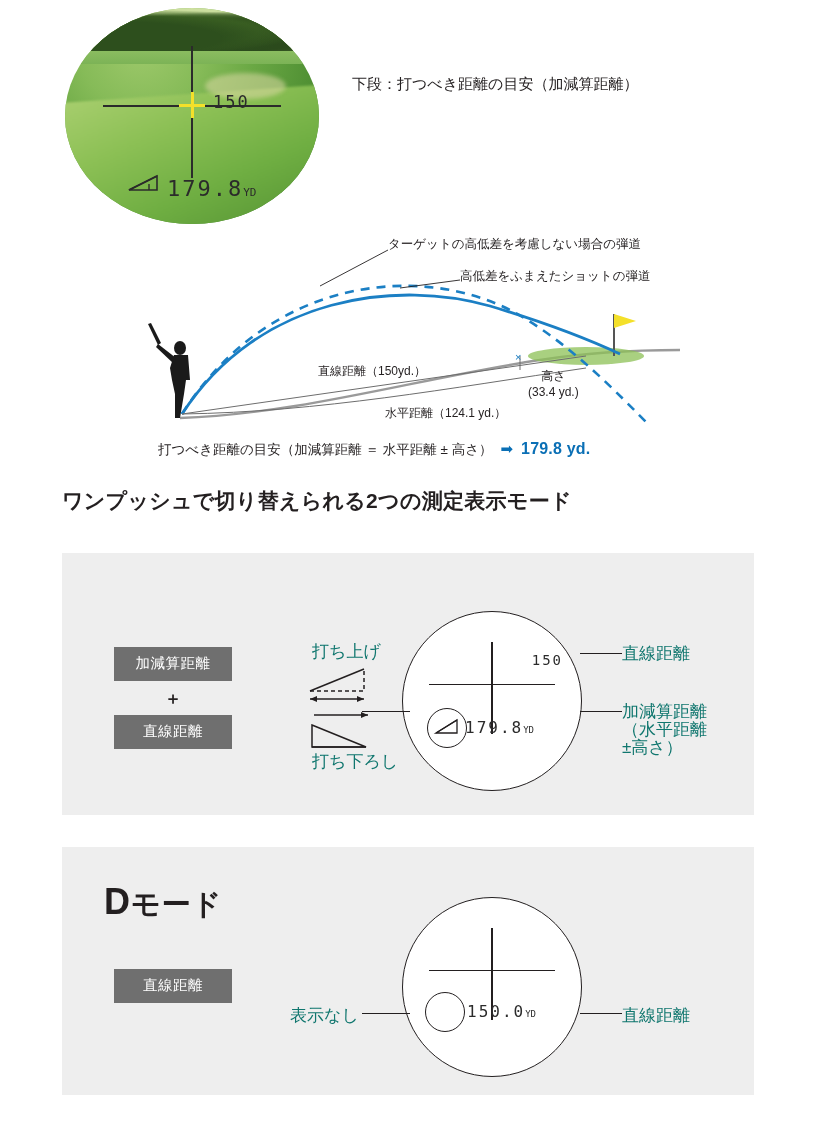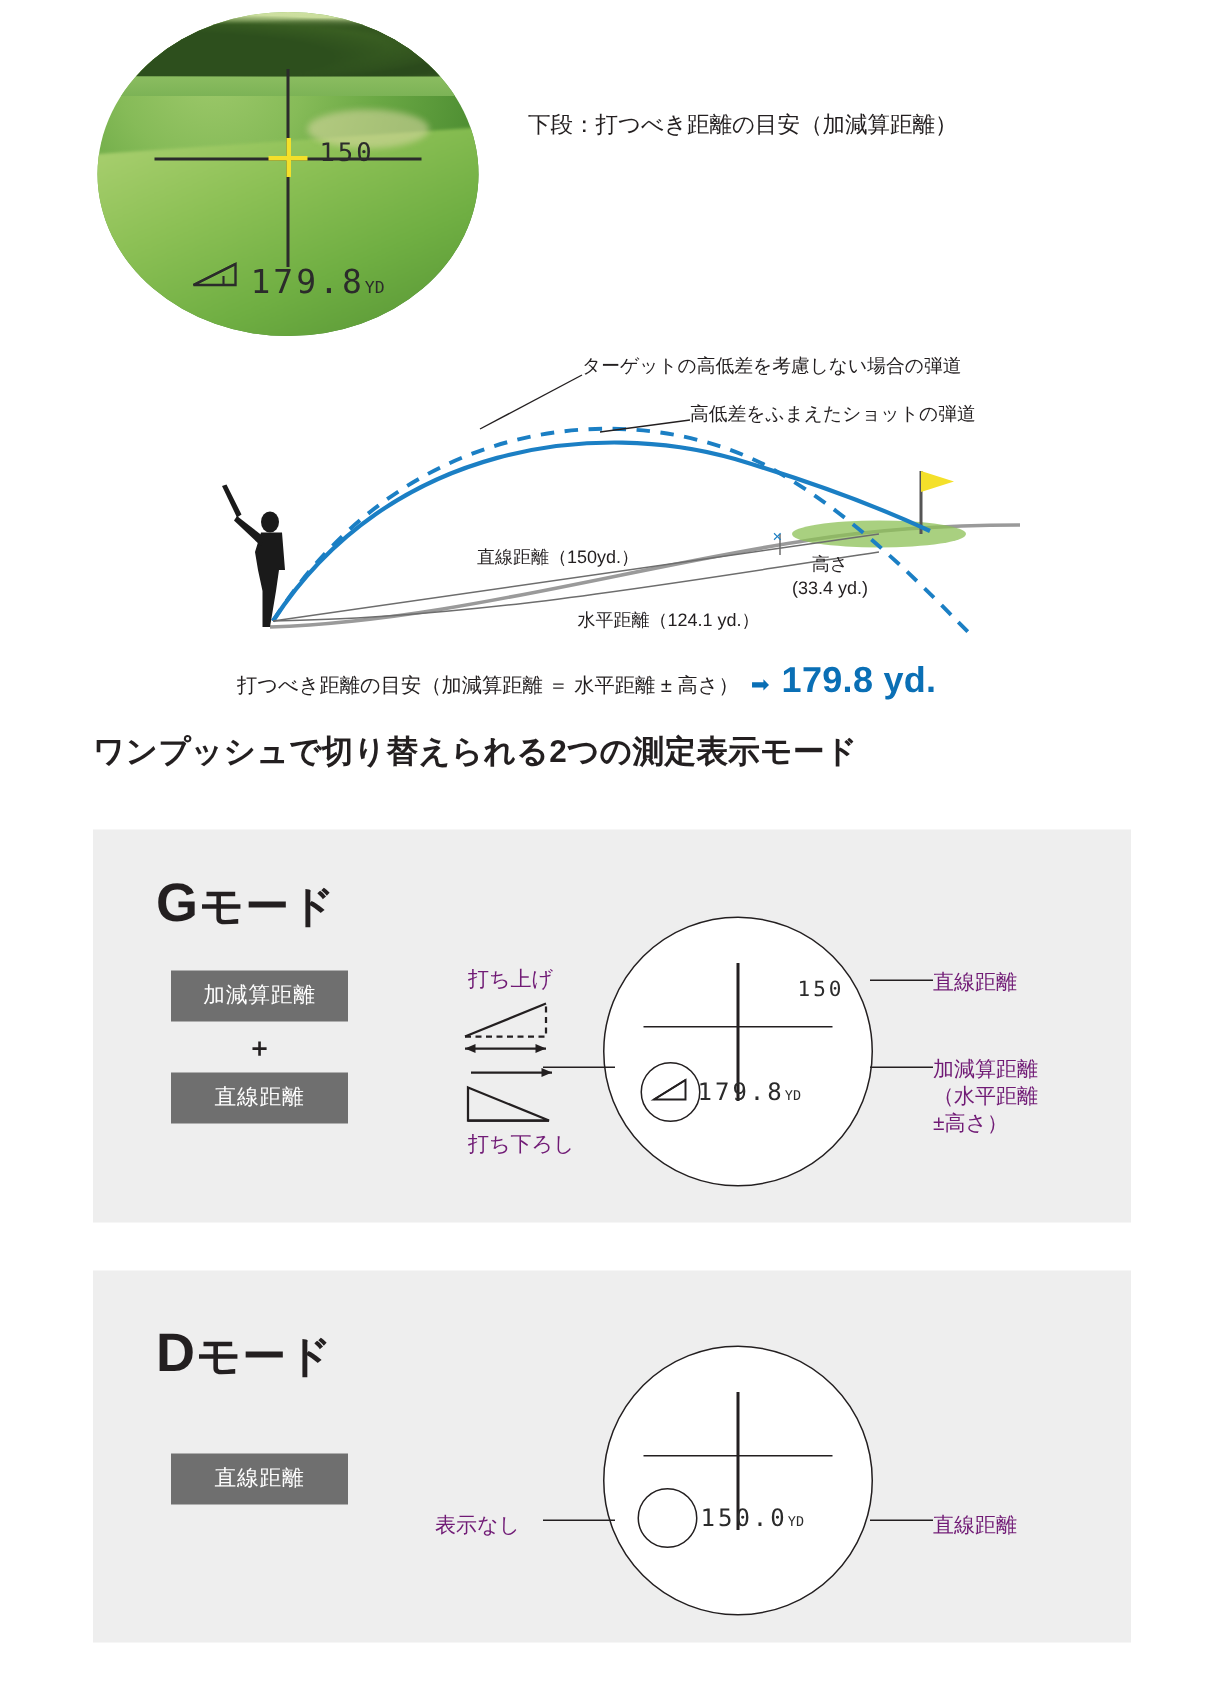--- a/index.html
+++ b/index.html
@@ -182,21 +182,21 @@
   .traj .l-horiz    { left: 265px; top: 177px; }
   .traj .l-height   { left: 408px; top: 140px; text-align: center; line-height: 16px; }
   .traj .bottom-line {
     position: absolute;
     left: 38px;
     top: 212px;
     font-size: 13.5px;
     white-space: nowrap;
   }
   .traj .bottom-line .result {
-    font-size: 24px;
+    font-size: 16px;
     font-weight: bold;
     color: #0a6fb5;
     margin-left: 6px;
     letter-spacing: .2px;
   }
   .traj .arrow-blue {
     display: inline-block;
     color: #0a6fb5;
     font-size: 15px;
     margin: 0 2px 0 8px;
@@ -302,22 +302,22 @@
     height: 38px;
     border: 1.4px solid #231f20;
     border-radius: 50%;
     background: #ffffff;
   }
   .panel-d .scope-draw .num-main { left: 64px; top: 104px; font-size: 16px; }
   .panel-d .scope-draw .ico-circle { left: 22px; top: 94px; border: 1.4px solid #231f20; }
 
   .callout-lbl {
     position: absolute;
-    font-size: 14px;
-    color: #701a75;
+    font-size: 17px;
+    color: #0f766e;
     line-height: 18px;
     white-space: nowrap;
   }
   .panel-g .cg-top   { left: 560px; top: 92px; }
   .panel-g .cg-main  { left: 560px; top: 150px; }
   .panel-g .cg-up    { left: 250px; top: 90px; }
   .panel-g .cg-down  { left: 250px; top: 200px; }
   .panel-d .cd-none  { left: 228px; top: 160px; }
   .panel-d .cd-str   { left: 560px; top: 160px; }
 
@@ -408,23 +408,20 @@
 
   <div class="bottom-line">
     <span>打つべき距離の目安（加減算距離 ＝ 水平距離 ± 高さ）</span><span class="arrow-blue">➡</span><span class="result">179.8 yd.</span>
   </div>
 </div>
 
 <div class="section-heading">ワンプッシュで切り替えられる2つの測定表示モード</div>
 
 <div class="panel panel-g">
 
-  <div class="mode-title">
-    <span class="big">G</span><span>モード</span>
-  </div>
 
   <div class="tag tag-1">加減算距離</div>
   <div class="plus">＋</div>
   <div class="tag tag-2">直線距離</div>
 
   <div class="callout-lbl cg-up">打ち上げ</div>
   <div class="callout-lbl cg-down">打ち下ろし</div>
 
   <svg style="position:absolute;left:240px;top:112px;" width="90" height="86" viewBox="0 0 90 86">
 

